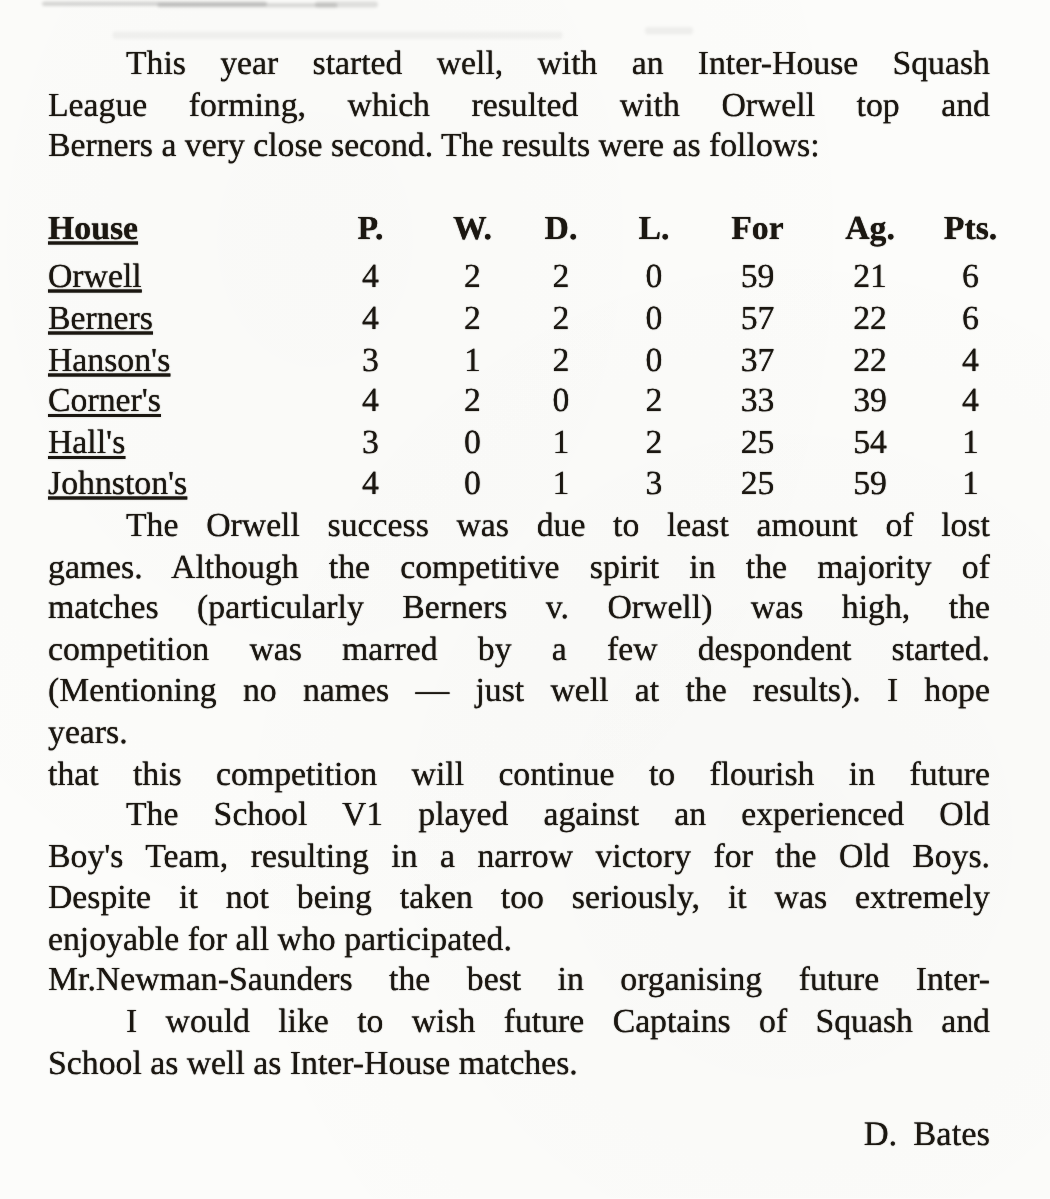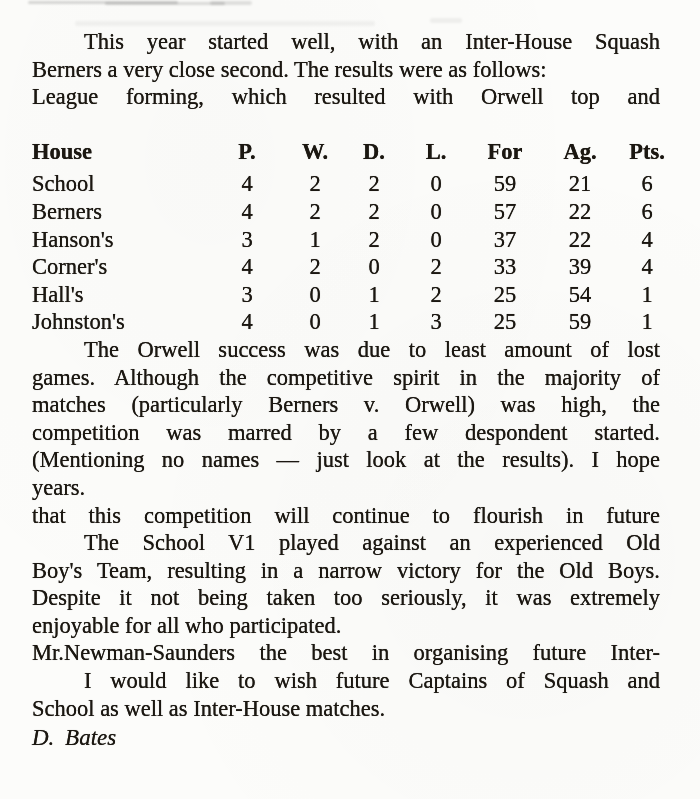--- a/index.html
+++ b/index.html
@@ -46,62 +46,61 @@
 
   .squash-table { margin-top: 27px; }
   .trow {
     display: grid;
     grid-template-columns: 180px 70px 66px 52px 72px 66px 84px 50px;
     height: 27.6px;
     align-items: baseline;
   }
   .trow.head { font-weight: bold; margin-bottom: 5px; }
   .cell { font-size: 22.5px; line-height: 27.6px; text-align: center; }
-  .cell.c0 { text-align: left; }
+  .cell.c0 { text-align: left; text-decoration: underline; }
 
   .signature {
-    margin-top: 2px;
-    text-align: left;
+    margin-top: 20px;
+    text-align: right;
     font-size: 23px;
     line-height: 28px;
     word-spacing: 5px;
     padding-right: 0px;
-    font-style: italic;
   }
 </style>
 </head>
 <body>
 
 <div class="page">
   <div class="smudge s1"></div>
   <div class="smudge s2"></div>
   <div class="smudge s3"></div>
   <div class="smudge s4"></div>
   <div class="smudge s5"></div>
 
   <div class="content">
     <div class="para" id="p1">
         <div class="line first">This year started well, with an Inter-House Squash</div>
+        <div class="line">League forming, which resulted with Orwell top and</div>
         <div class="line last">Berners a very close second. The results were as follows:</div>
-        <div class="line">League forming, which resulted with Orwell top and</div>
       </div>
 
     <div class="squash-table">
         <div class="trow head">
           <div class="cell c0">House</div>
           <div class="cell c1">P.</div>
           <div class="cell c2">W.</div>
           <div class="cell c3">D.</div>
           <div class="cell c4">L.</div>
           <div class="cell c5">For</div>
           <div class="cell c6">Ag.</div>
           <div class="cell c7">Pts.</div>
         </div>
         <div class="trow">
-          <div class="cell c0">School</div>
+          <div class="cell c0">Orwell</div>
           <div class="cell c1">4</div>
           <div class="cell c2">2</div>
           <div class="cell c3">2</div>
           <div class="cell c4">0</div>
           <div class="cell c5">59</div>
           <div class="cell c6">21</div>
           <div class="cell c7">6</div>
         </div>
         <div class="trow">
           <div class="cell c0">Berners</div>
@@ -153,21 +152,21 @@
           <div class="cell c6">59</div>
           <div class="cell c7">1</div>
         </div>
       </div>
 
     <div class="para" id="p2">
         <div class="line first">The Orwell success was due to least amount of lost</div>
         <div class="line">games. Although the competitive spirit in the majority of</div>
         <div class="line">matches (particularly Berners v. Orwell) was high, the</div>
         <div class="line">competition was marred by a few despondent started.</div>
-        <div class="line">(Mentioning no names — just look at the results). I hope</div>
+        <div class="line">(Mentioning no names — just well at the results). I hope</div>
         <div class="line last">years.</div>
         <div class="line">that this competition will continue to flourish in future</div>
       </div>
     <div class="para" id="p3">
         <div class="line first">The School V1 played against an experienced Old</div>
         <div class="line">Boy's Team, resulting in a narrow victory for the Old Boys.</div>
         <div class="line">Despite it not being taken too seriously, it was extremely</div>
         <div class="line last">enjoyable for all who participated.</div>
       </div>
     <div class="para" id="p4">

